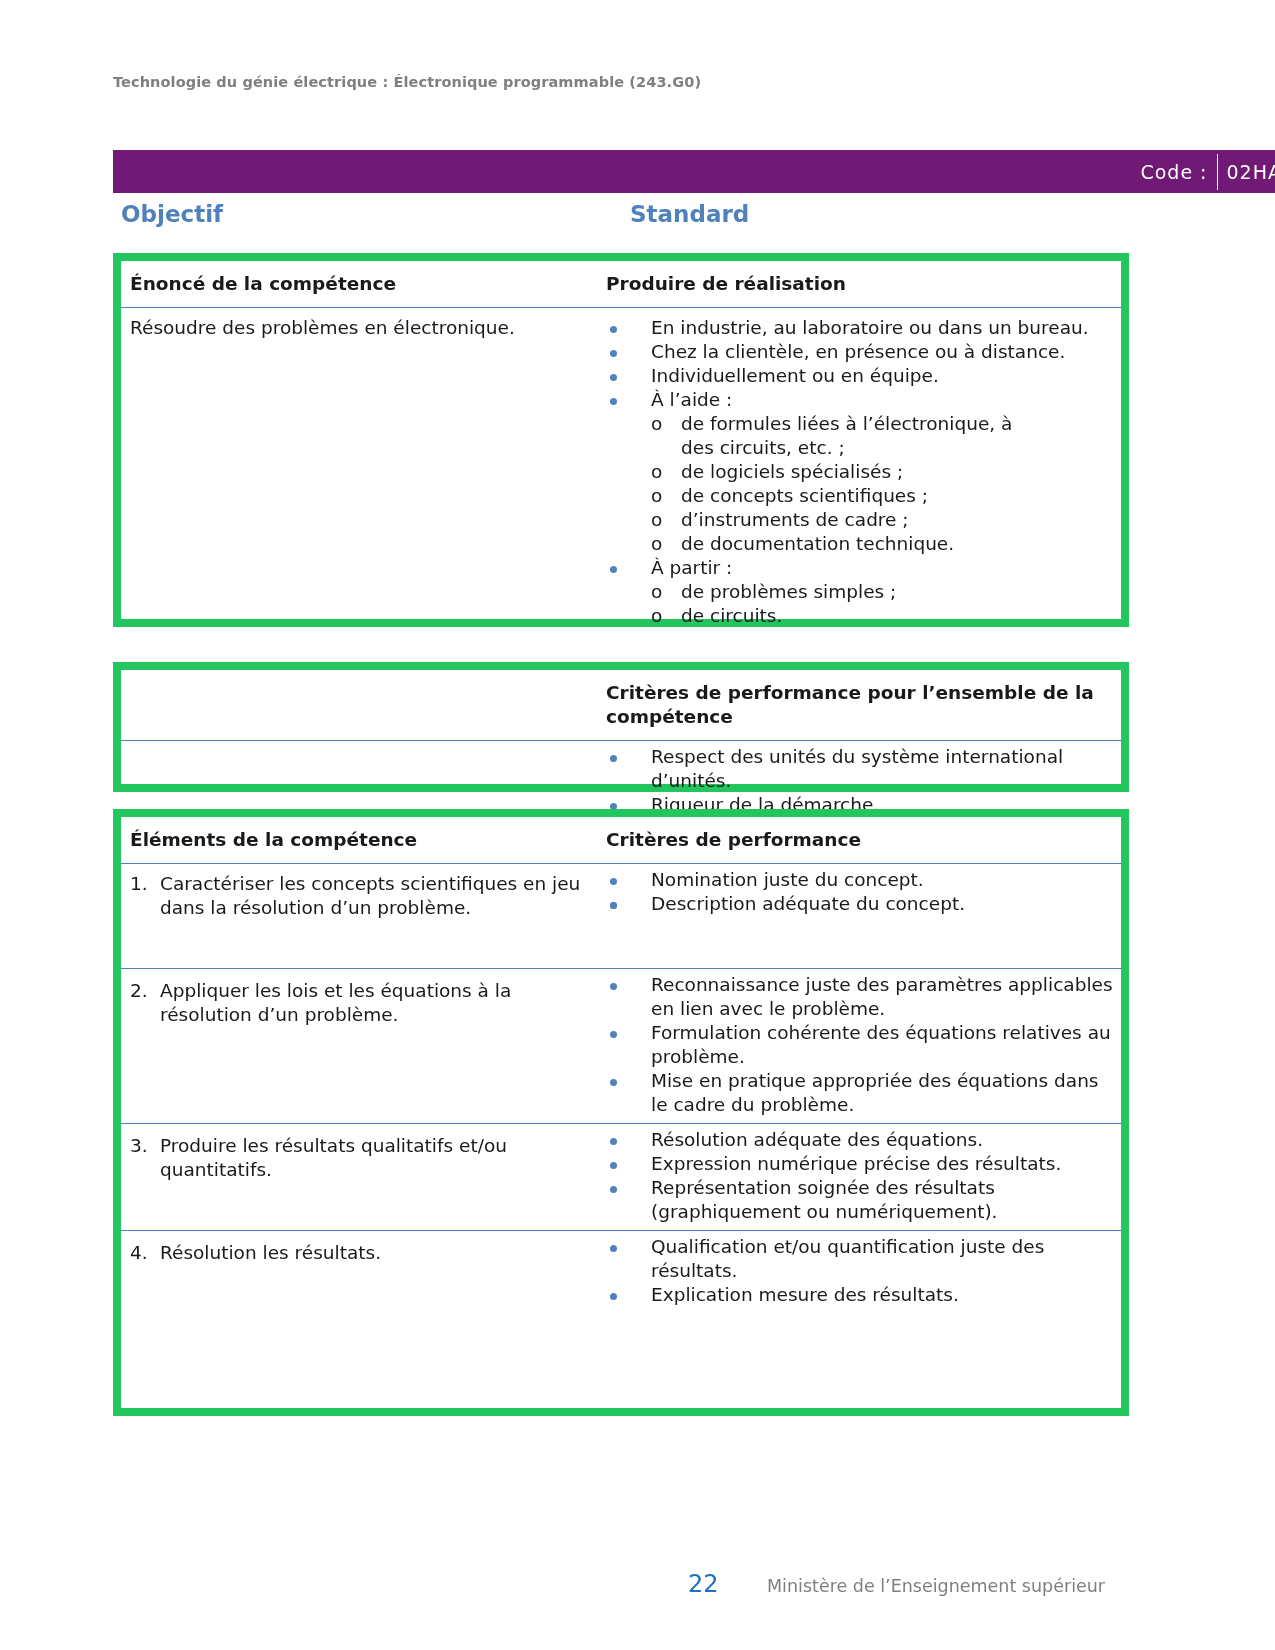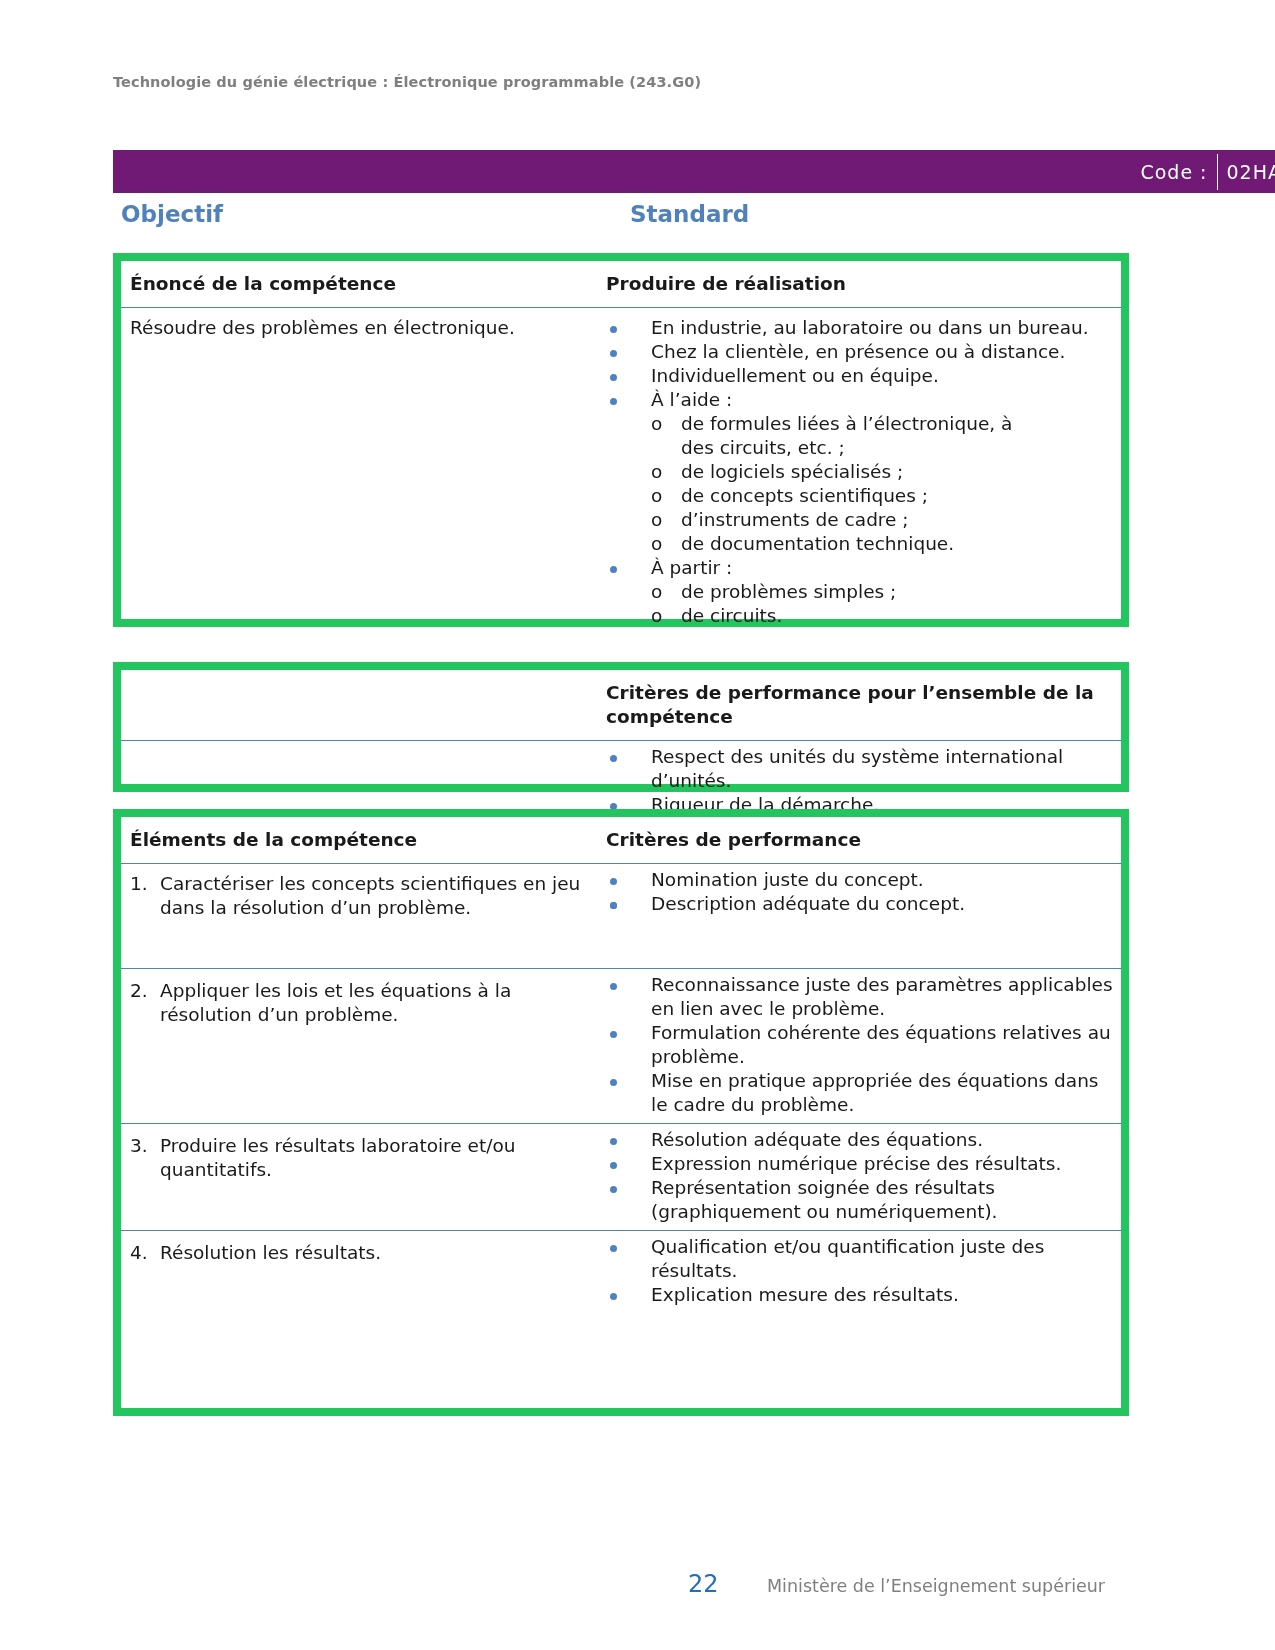--- a/index.html
+++ b/index.html
@@ -120,21 +120,21 @@
       <ul class="bul">
         <li><span class="dot"></span><span>Reconnaissance juste des paramètres applicables en lien avec le problème.</span></li>
         <li><span class="dot"></span><span>Formulation cohérente des équations relatives au problème.</span></li>
         <li><span class="dot"></span><span>Mise en pratique appropriée des équations dans le cadre du problème.</span></li>
       </ul>
     </div>
   </div>
 
   <div class="row" style="height:107px; padding-top:4px; box-sizing:border-box;">
     <div class="cell-l" style="padding-top:6px;">
-      <div class="num-item" style="width:400px;"><span class="num">3.</span><span>Produire les résultats laboratoire et/ou quantitatifs.</span></div>
+      <div class="num-item" style="width:400px;"><span class="num">3.</span><span>Produire les résultats qualitatifs et/ou quantitatifs.</span></div>
     </div>
     <div class="cell-r">
       <ul class="bul">
         <li><span class="dot"></span><span>Résolution adéquate des équations.</span></li>
         <li><span class="dot"></span><span>Expression numérique précise des résultats.</span></li>
         <li><span class="dot"></span><span>Représentation soignée des résultats (graphiquement ou numériquement).</span></li>
       </ul>
     </div>
   </div>
 

